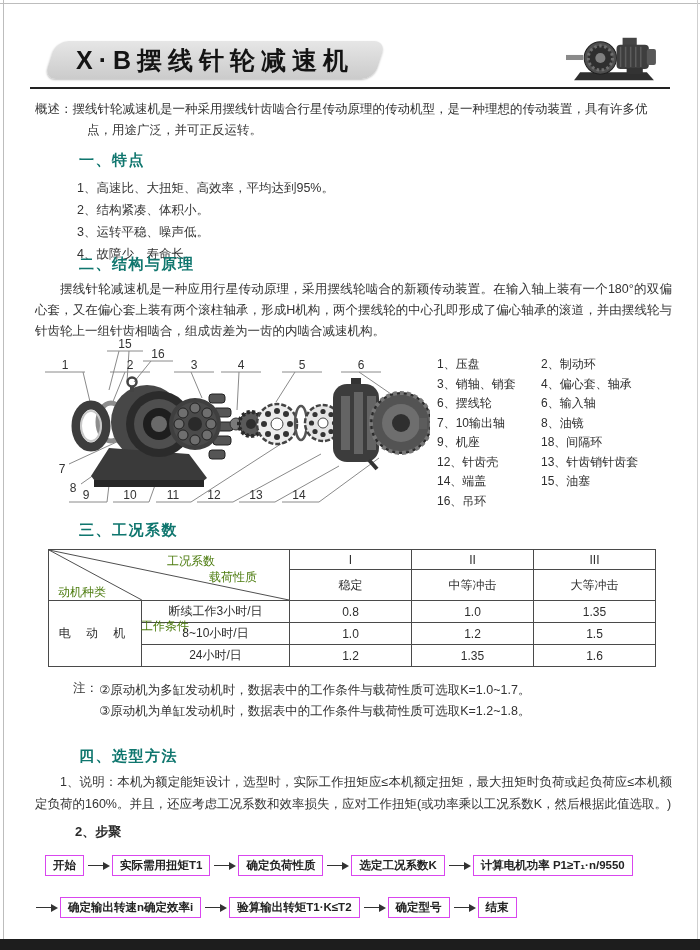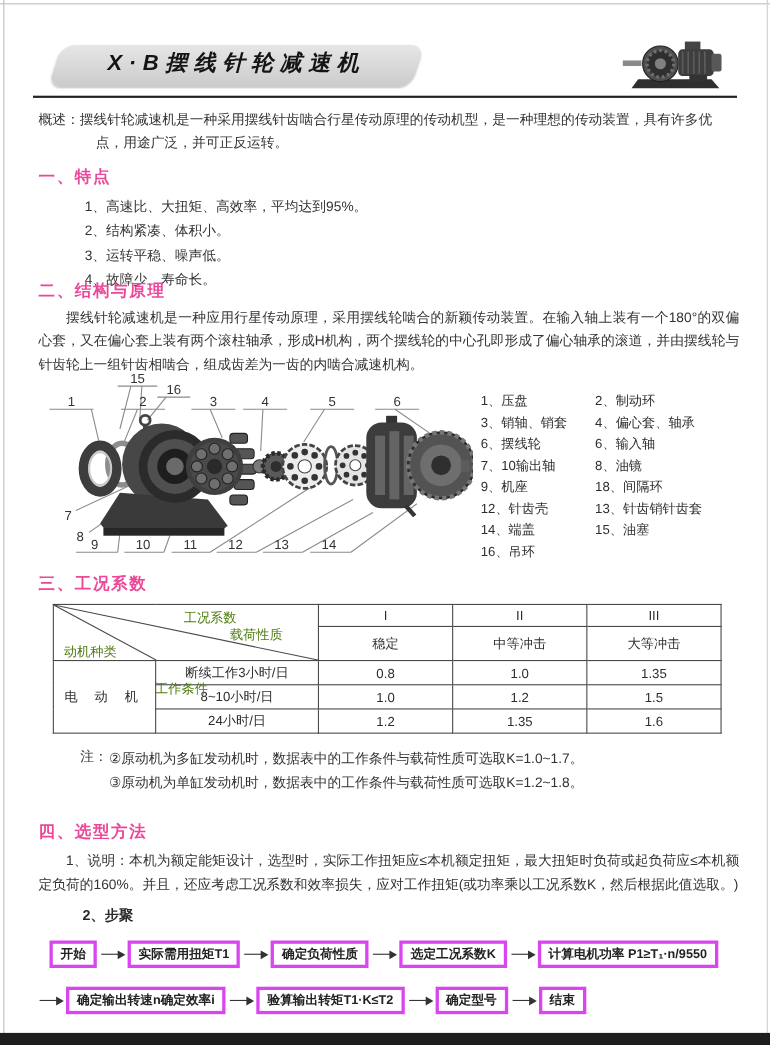--- a/index.html
+++ b/index.html
@@ -9,26 +9,26 @@
   .edge-top{position:absolute;left:0;top:3px;width:700px;height:1px;background:#bdbdbd;}
   .edge-left{position:absolute;left:3px;top:0;width:1px;height:950px;background:#bdbdbd;}
   .edge-right{position:absolute;right:2px;top:0;width:1px;height:950px;background:#cfcfcf;}
   .edge-bottom{position:absolute;left:0;top:939px;width:700px;height:11px;background:#1d1d1d;}
 
   
   .banner{position:absolute;left:50px;top:41px;width:330px;height:38px;
           background:linear-gradient(#e6e6e6,#cbcbcb);border-radius:12px;
           transform:skewX(-18deg);box-shadow:0 1px 2px rgba(0,0,0,.25);}
   .banner-text{position:absolute;left:50px;top:44px;width:330px;text-align:center;
-          font-size:20px;font-weight:800;font-style:italic;color:#141414;letter-spacing:6px;white-space:nowrap;}
+          font-size:25px;font-weight:800;color:#141414;letter-spacing:6px;white-space:nowrap;}
   .photo{position:absolute;left:566px;top:33px;width:96px;height:52px;}
   .head-rule{position:absolute;left:30px;top:87px;width:640px;height:2px;background:#222;}
 
   
-  .h{font-size:15px;font-weight:700;color:#ec4899;letter-spacing:1.5px;}
+  .h{font-size:15px;font-weight:700;color:#0f766e;letter-spacing:1.5px;margin-left:44px;}
   .body-txt{font-size:12.5px;line-height:21px;color:#333;}
   #overview{position:absolute;left:35px;top:99px;width:636px;}
   #overview .body-txt{padding-left:52px;text-indent:-52px;}
   #sec-features{position:absolute;left:35px;top:151px;}
   #sec-features .items{margin:7px 0 0 42px;}
   #sec-features .items div{font-size:12.5px;line-height:22px;color:#333;}
   #sec-structure{position:absolute;left:35px;top:255px;width:637px;}
   #sec-structure .body-txt{margin-top:5px;text-indent:2em;text-align:justify;}
 
   
@@ -57,21 +57,21 @@
   #notes div.n{font-size:12.5px;line-height:21px;color:#333;}
 
   #sec-selection{position:absolute;left:35px;top:747px;width:637px;}
   #sec-selection .body-txt{margin-top:6px;text-indent:2em;text-align:justify;line-height:21.5px;}
   .steps-label{margin:8px 0 0 40px;font-size:13px;font-weight:700;color:#2a2a2a;}
 
   
   .flowrow{position:absolute;display:flex;align-items:center;}
   #flow1{left:45px;top:855px;}
   #flow2{left:32px;top:897px;}
-  .fbox{border:3px solid #d946ef;padding:2px 7px;font-size:11.5px;font-weight:600;
+  .fbox{border:1px solid #d946ef;padding:2px 7px;font-size:11.5px;font-weight:600;
         color:#222;white-space:nowrap;background:#fff;}
   .farr{width:20px;height:0;border-top:1.5px solid #333;position:relative;margin:0 4px;flex:none;}
   .farr::after{content:"";position:absolute;right:-2px;top:-4.5px;border-left:7px solid #333;
         border-top:4px solid transparent;border-bottom:4px solid transparent;}
 
   svg text.callout{font-size:12px;fill:#333;font-family:"Liberation Sans","DejaVu Sans",sans-serif;}
   svg .lead{stroke:#8a8a8a;stroke-width:1;fill:none;}
 </style>
 </head>
 <body>

